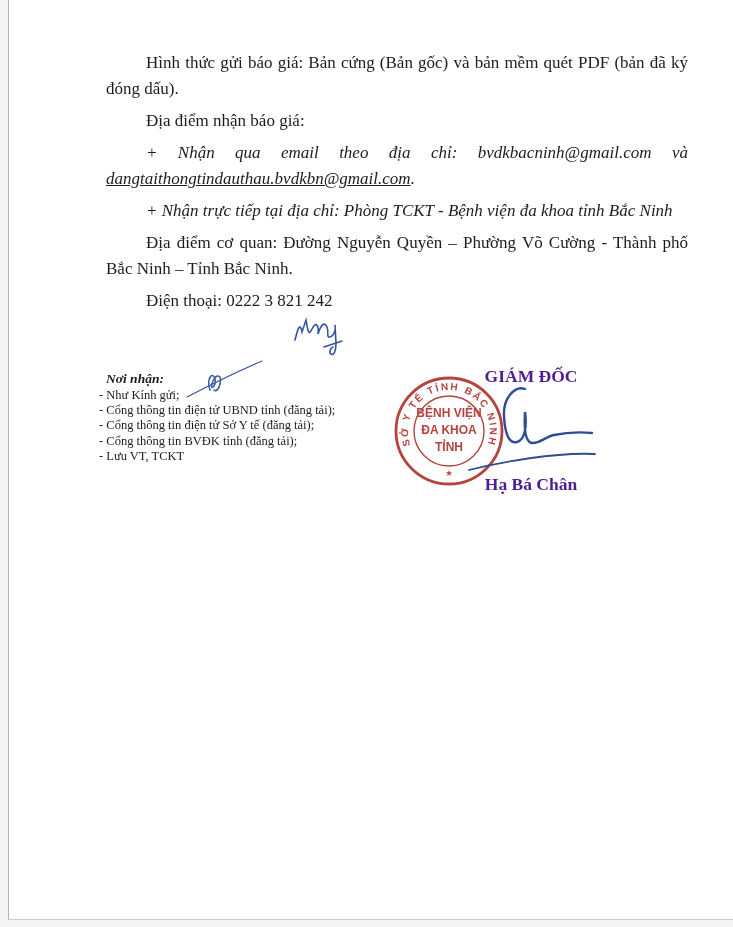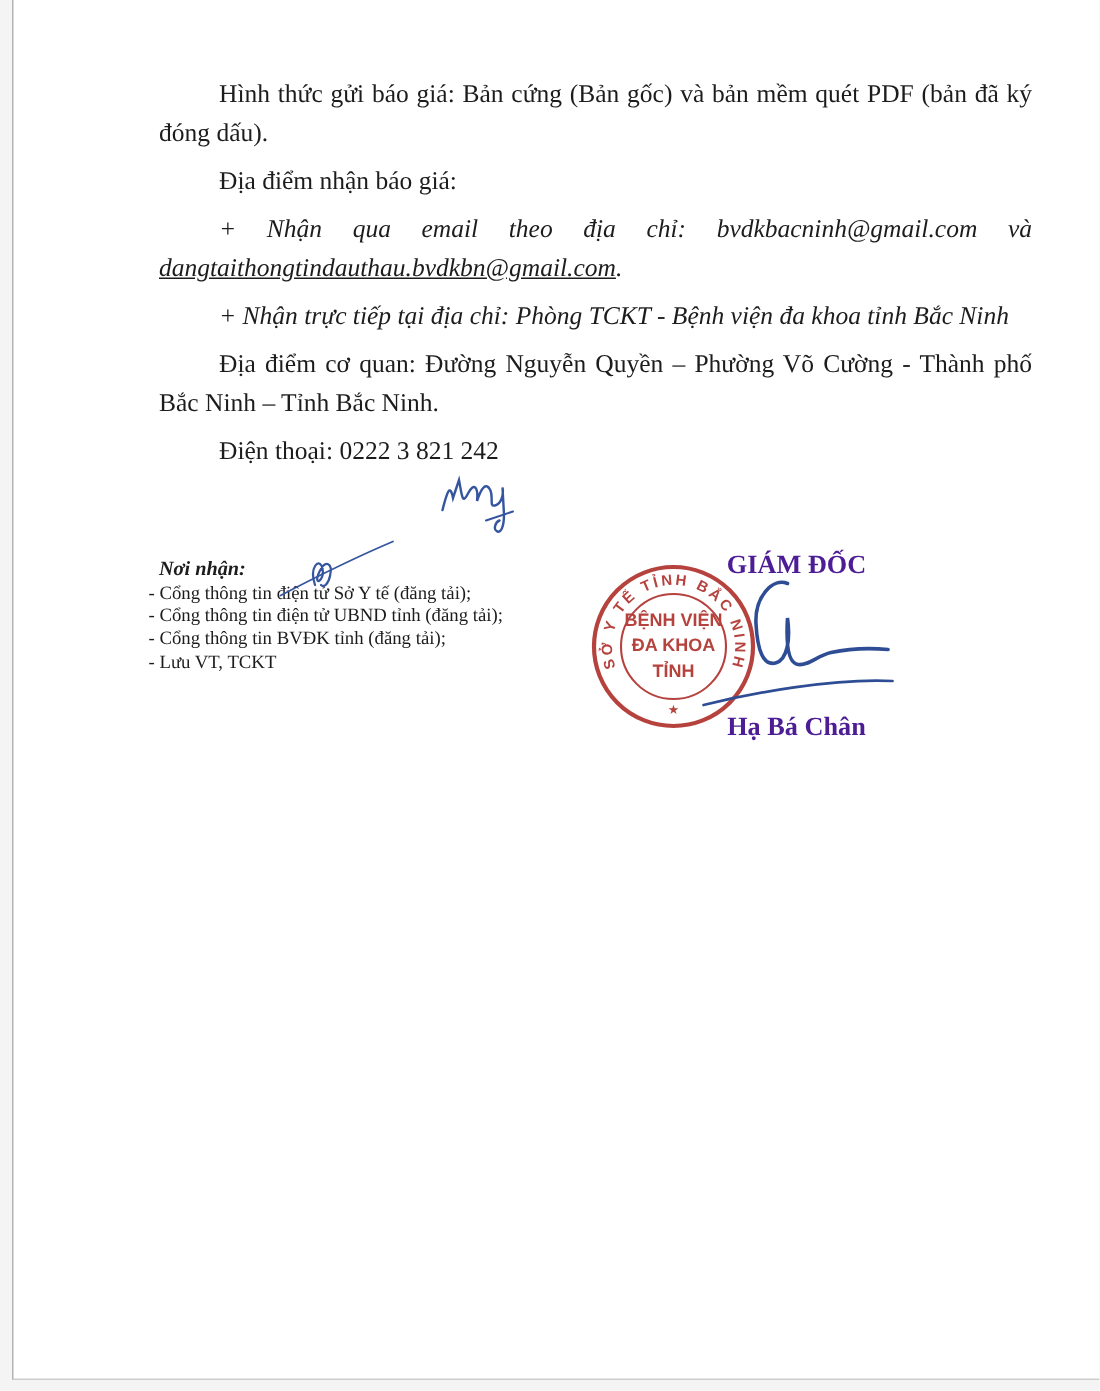--- a/index.html
+++ b/index.html
@@ -98,22 +98,23 @@
 
   <div class="scribble-thanks">
     <svg width="58" height="46" viewBox="0 0 58 46" fill="none" xmlns="http://www.w3.org/2000/svg">
       <path d="M4 24 C 7 12 9 6 11 16 L 15 4 C 17 14 17 21 21 13 C 25 5 28 9 27 18 C 30 9 33 5 36 11 C 38 16 35 22 39 21 C 43 20 45 14 44 9 L 45 27 C 45 35 43 40 40 38 C 38 37 39 32 42 31" stroke="#35559f" stroke-width="1.6" stroke-linecap="round"></path>
       <path d="M33 31 L 51 25" stroke="#35559f" stroke-width="1.4" stroke-linecap="round"></path>
     </svg>
   </div>
 
   <div class="recipients">
     <div class="heading">Nơi nhận:</div>
+    <div class="item">- Như Kính gửi;</div>
+    <div class="item">- Cổng thông tin điện tử UBND tỉnh (đăng tải);</div>
     <div class="item">- Cổng thông tin điện tử Sở Y tế (đăng tải);</div>
-    <div class="item">- Cổng thông tin điện tử UBND tỉnh (đăng tải);</div>
     <div class="item">- Cổng thông tin BVĐK tỉnh (đăng tải);</div>
     <div class="item">- Lưu VT, TCKT</div>
   </div>
 
   <div class="scribble-recipients">
     <svg width="80" height="42" viewBox="0 0 80 42" fill="none" xmlns="http://www.w3.org/2000/svg">
       <path d="M3 39 C 26 27 52 14 78 3" stroke="#35559f" stroke-width="1.2" stroke-linecap="round"></path>
       <path d="M26 32 C 22 20 29 13 31 21 C 33 29 24 34 29 23 C 33 15 38 17 36 26 C 35 31 32 34 30 32" stroke="#35559f" stroke-width="1.5" stroke-linecap="round"></path>
     </svg>
   </div>

